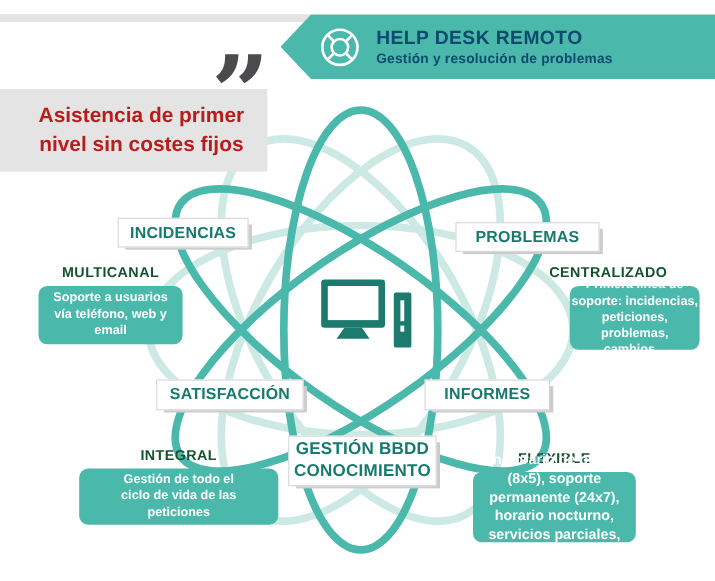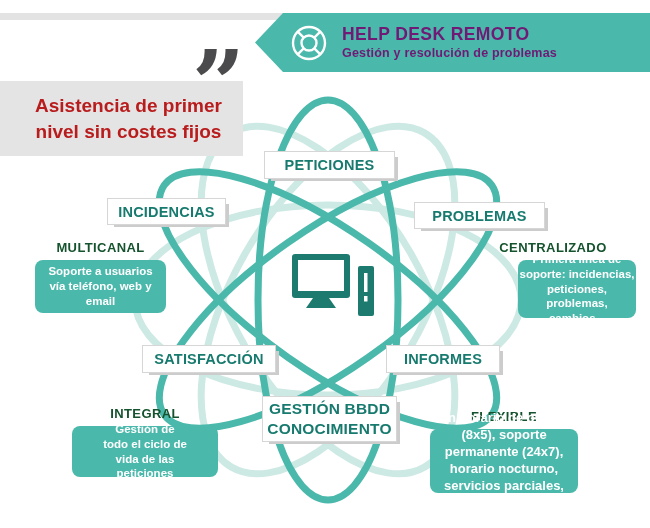--- a/index.html
+++ b/index.html
@@ -19,21 +19,21 @@
   }
 
   
   .banner{
     position:absolute;left:255px;top:13px;width:395px;height:59px;
     background:#4ab8ab;z-index:2;
     clip-path:polygon(28px 0, 100% 0, 100% 100%, 28px 100%, 0 50%);
     display:flex;align-items:center;
   }
   .banner-icon{margin-left:34px;flex:0 0 auto;display:block;}
-  .banner-text{margin-left:13px;color:#701a75;}
+  .banner-text{margin-left:13px;color:#0c4a6e;}
   .banner-title{
     font-size:17.5px;font-weight:bold;letter-spacing:.4px;line-height:1.1;
   }
   .banner-subtitle{
     font-size:12.5px;font-weight:bold;letter-spacing:.2px;margin-top:2px;
   }
 
   
   .quote-mark{
     position:absolute;left:192px;top:38px;z-index:4;
@@ -80,21 +80,21 @@
   .feature-desc{
     background:#4ab8ab;border-radius:8px;color:#ffffff;
     font-size:11.5px;font-weight:bold;line-height:1.3;
     display:flex;align-items:center;justify-content:center;
     box-sizing:border-box;padding:4px 5px;
   }
   .feature-multicanal   {left:35px; top:240px;width:131px;}
   .feature-multicanal   .feature-desc{height:53px;padding:12px 8px;}
   .feature-centralizado {left:470px;top:240px;width:166px;}
   .feature-centralizado .feature-desc{height:58px;padding:4px 0;margin-left:48px;}
-  .feature-integral     {left:72px; top:406px;width:146px;}
+  .feature-integral     {left:72px; top:406px;width:181px;}
   .feature-integral     .feature-desc{height:51px;padding:4px 30px;}
   .feature-flexible     {left:430px;top:409px;width:148px;}
   .feature-flexible     .feature-desc{height:64px;padding:4px 2px;font-size:13px;}
 </style>
 </head>
 <body>
 
 <div class="stage">
 
   <svg class="atom" width="650" height="528" viewBox="0 0 650 528">
@@ -138,21 +138,20 @@
       <div class="banner-title">HELP DESK REMOTO</div>
       <div class="banner-subtitle">Gestión y resolución de problemas</div>
     </div>
   </div>
 
   <div class="quote-mark">”</div>
   <div class="tagline-box">
     <div class="tagline-text">Asistencia de primer nivel sin costes fijos</div>
   </div>
 
-  <div class="node node-peticiones">PETICIONES</div>
   <div class="node node-incidencias">INCIDENCIAS</div>
   <div class="node node-problemas">PROBLEMAS</div>
   <div class="node node-satisfaccion">SATISFACCIÓN</div>
   <div class="node node-informes">INFORMES</div>
   <div class="node node-gestion">GESTIÓN BBDD CONOCIMIENTO</div>
 
   <div class="feature feature-multicanal">
     <div class="feature-title">MULTICANAL</div>
     <div class="feature-desc">Soporte a usuarios vía teléfono, web y email</div>
   </div>

